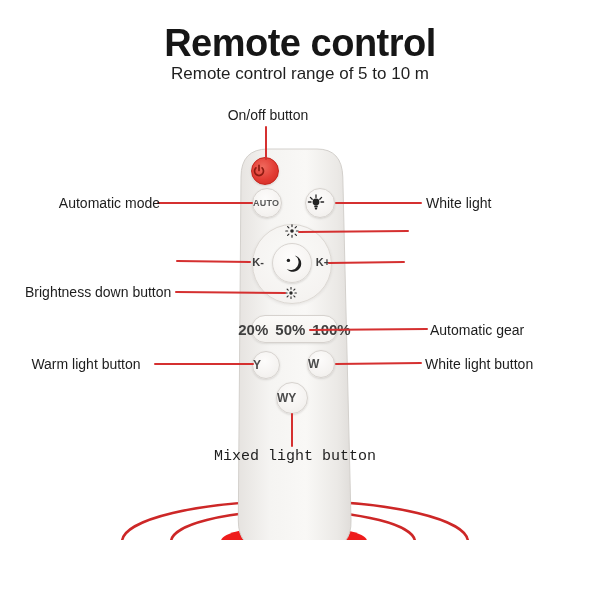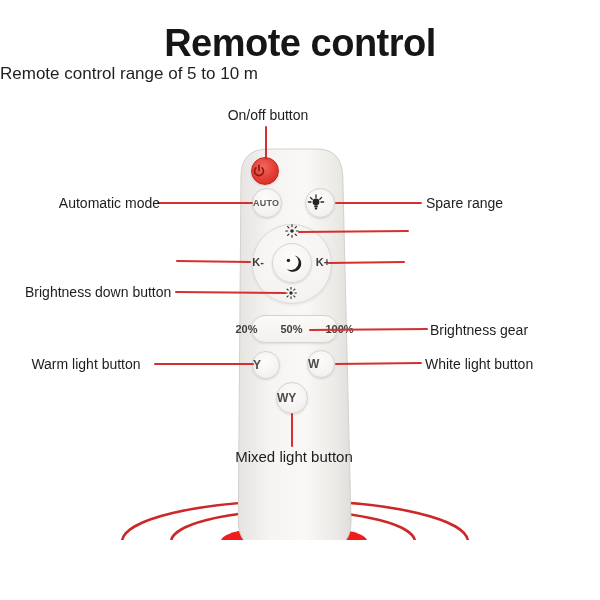--- a/index.html
+++ b/index.html
@@ -5,21 +5,21 @@
   html,body{margin:0;padding:0;background:#fff;}
   .stage{
     position:relative;width:600px;height:540px;background:#ffffff;overflow:hidden;
     font-family:"Liberation Sans", sans-serif;color:#1d1d1d;
   }
   .title{
     position:absolute;left:0;top:22px;width:600px;text-align:center;
     font-size:38px;font-weight:600;letter-spacing:-0.5px;color:#161616;
   }
   .subtitle{
-    position:absolute;left:0;top:64px;width:600px;text-align:left;
+    position:absolute;left:0;top:64px;width:600px;text-align:center;
     font-size:17px;font-weight:400;color:#1f1f1f;
   }
   .callout{
     position:absolute;font-size:14px;line-height:18px;color:#1d1d1d;white-space:nowrap;
   }
   .callout.wrap{white-space:normal;text-align:center;}
   .svg-layer{position:absolute;left:0;top:0;z-index:1;}
   .btn-layer{position:absolute;left:0;top:0;width:600px;height:600px;z-index:2;}
   .line-layer{position:absolute;left:0;top:0;z-index:3;pointer-events:none;}
   .label-layer{position:absolute;left:0;top:0;width:600px;height:600px;z-index:4;}
@@ -44,22 +44,22 @@
     background:radial-gradient(circle at 45% 35%, #fefdfc 0%, #f6f4f2 65%, #eeece9 100%);
     border:1px solid #d9d5d1;box-shadow:0 1px 2px rgba(90,85,80,0.2);
     display:flex;align-items:center;justify-content:center;box-sizing:border-box;
   }
   .ktext{position:absolute;font-size:11px;font-weight:700;color:#3c3c3c;width:24px;text-align:center;}
   .icon-abs{position:absolute;}
   .pill{
     position:absolute;left:251px;top:315px;width:87px;height:28px;border-radius:14px;
     background:linear-gradient(#fbfaf8,#f3f1ee);border:1px solid #d6d2ce;
     box-shadow:0 1px 2px rgba(90,85,80,0.15);
-    display:flex;align-items:center;justify-content:center;gap:23px;
-    font-size:11px;font-weight:700;color:#3f3f3f;box-sizing:border-box;
+    display:flex;align-items:center;justify-content:center;gap:7px;
+    font-size:15px;font-weight:700;color:#3f3f3f;box-sizing:border-box;
   }
 </style>
 </head>
 <body>
 
 <div class="stage">
 
   <div class="title">Remote control</div>
   <div class="subtitle">Remote control range of 5 to 10 m</div>
 
@@ -191,21 +191,21 @@
       <path d="M310,330 L427,329"></path>
       <path d="M155,364 L253,364"></path>
       <path d="M336,364 L421,363"></path>
       <path d="M292,414 L292,446"></path>
     </g>
   </svg>
 
   <div class="label-layer">
     <div class="callout" style="left:188px;top:106px;width:160px;text-align:center;">On/off button</div>
     <div class="callout" style="left:20px;top:194px;width:140px;text-align:right;">Automatic mode</div>
-    <div class="callout" style="left:426px;top:194px;">Spare range</div>
+    <div class="callout" style="left:426px;top:194px;">White light</div>
     <div class="callout" style="left:25px;top:283px;width:146px;text-align:center;">Brightness down button</div>
-    <div class="callout" style="left:430px;top:321px;">Brightness gear</div>
+    <div class="callout" style="left:430px;top:321px;">Automatic gear</div>
     <div class="callout" style="left:20px;top:355px;width:132px;text-align:center;">Warm light button</div>
     <div class="callout" style="left:425px;top:355px;">White light button</div>
-    <div class="callout" style="left:214px;top:448px;width:160px;text-align:center;font-size:15px;">Mixed light button</div>
+    <div class="callout" style="left:214px;top:448px;width:160px;text-align:center;font-size:15px;font-family:Liberation Mono, monospace;">Mixed light button</div>
   </div>
 
 </div>
 
 </body></html>

